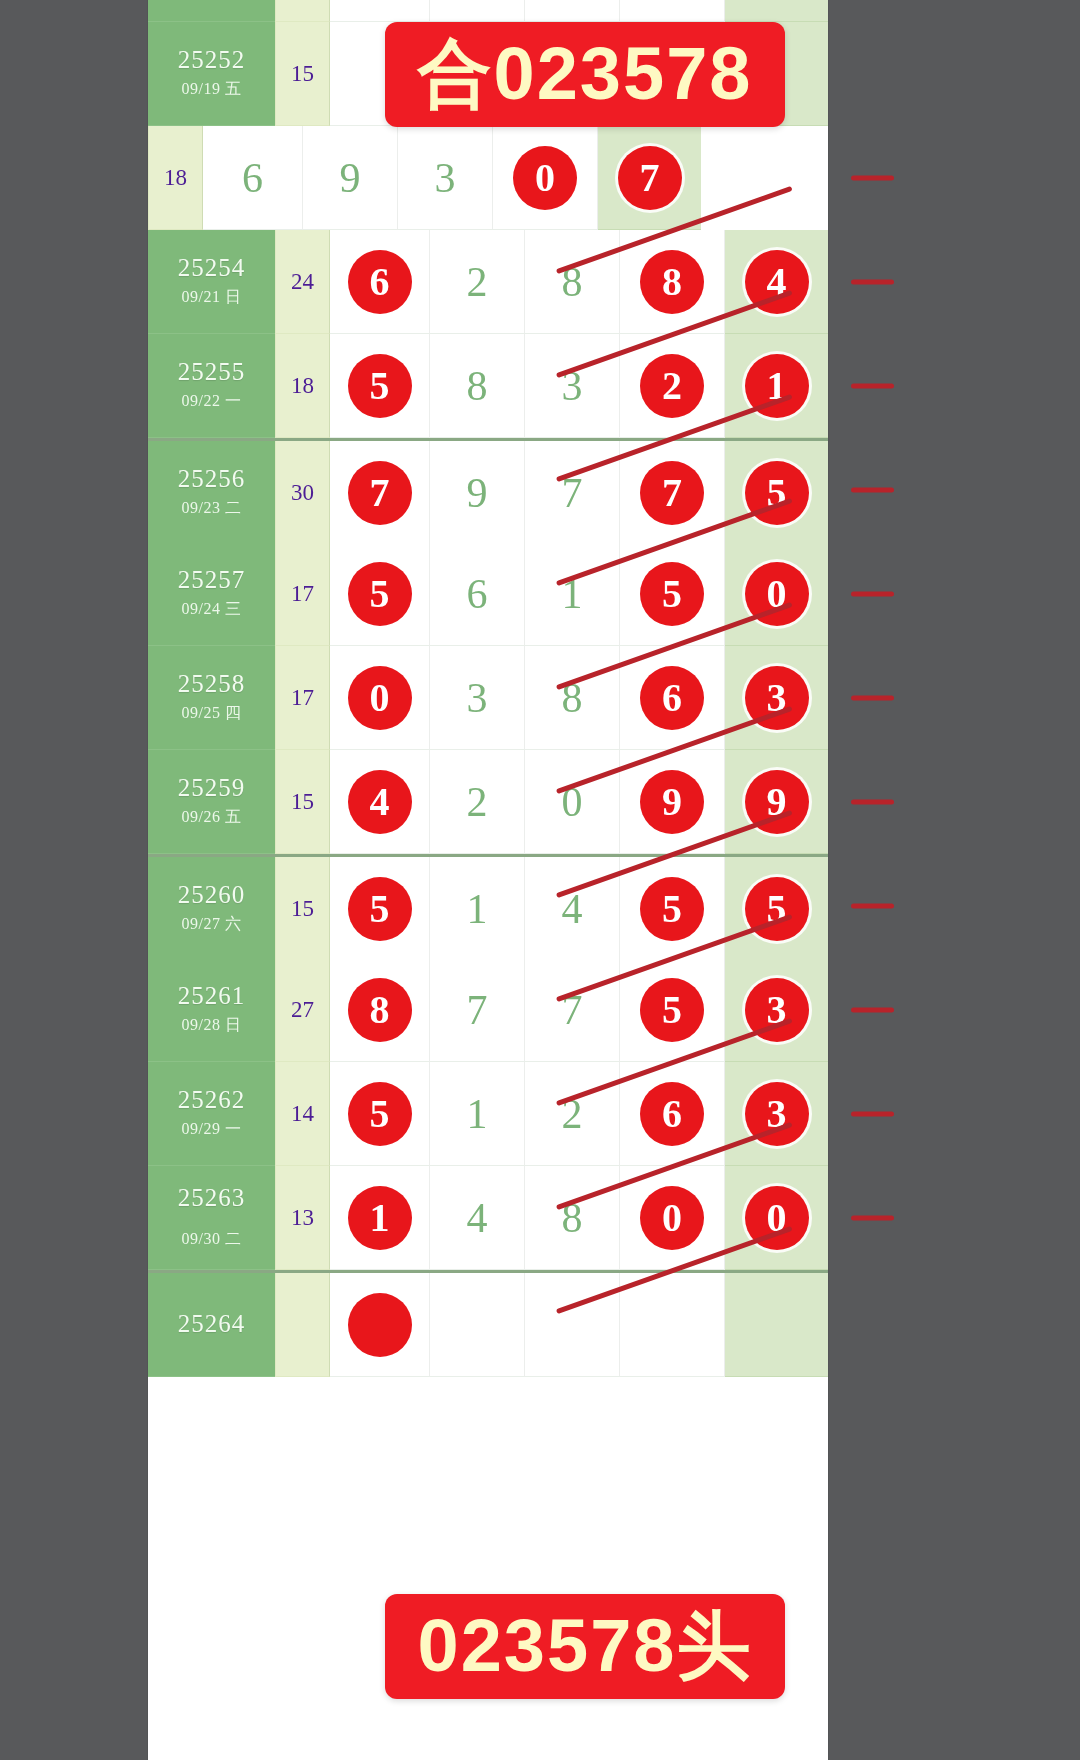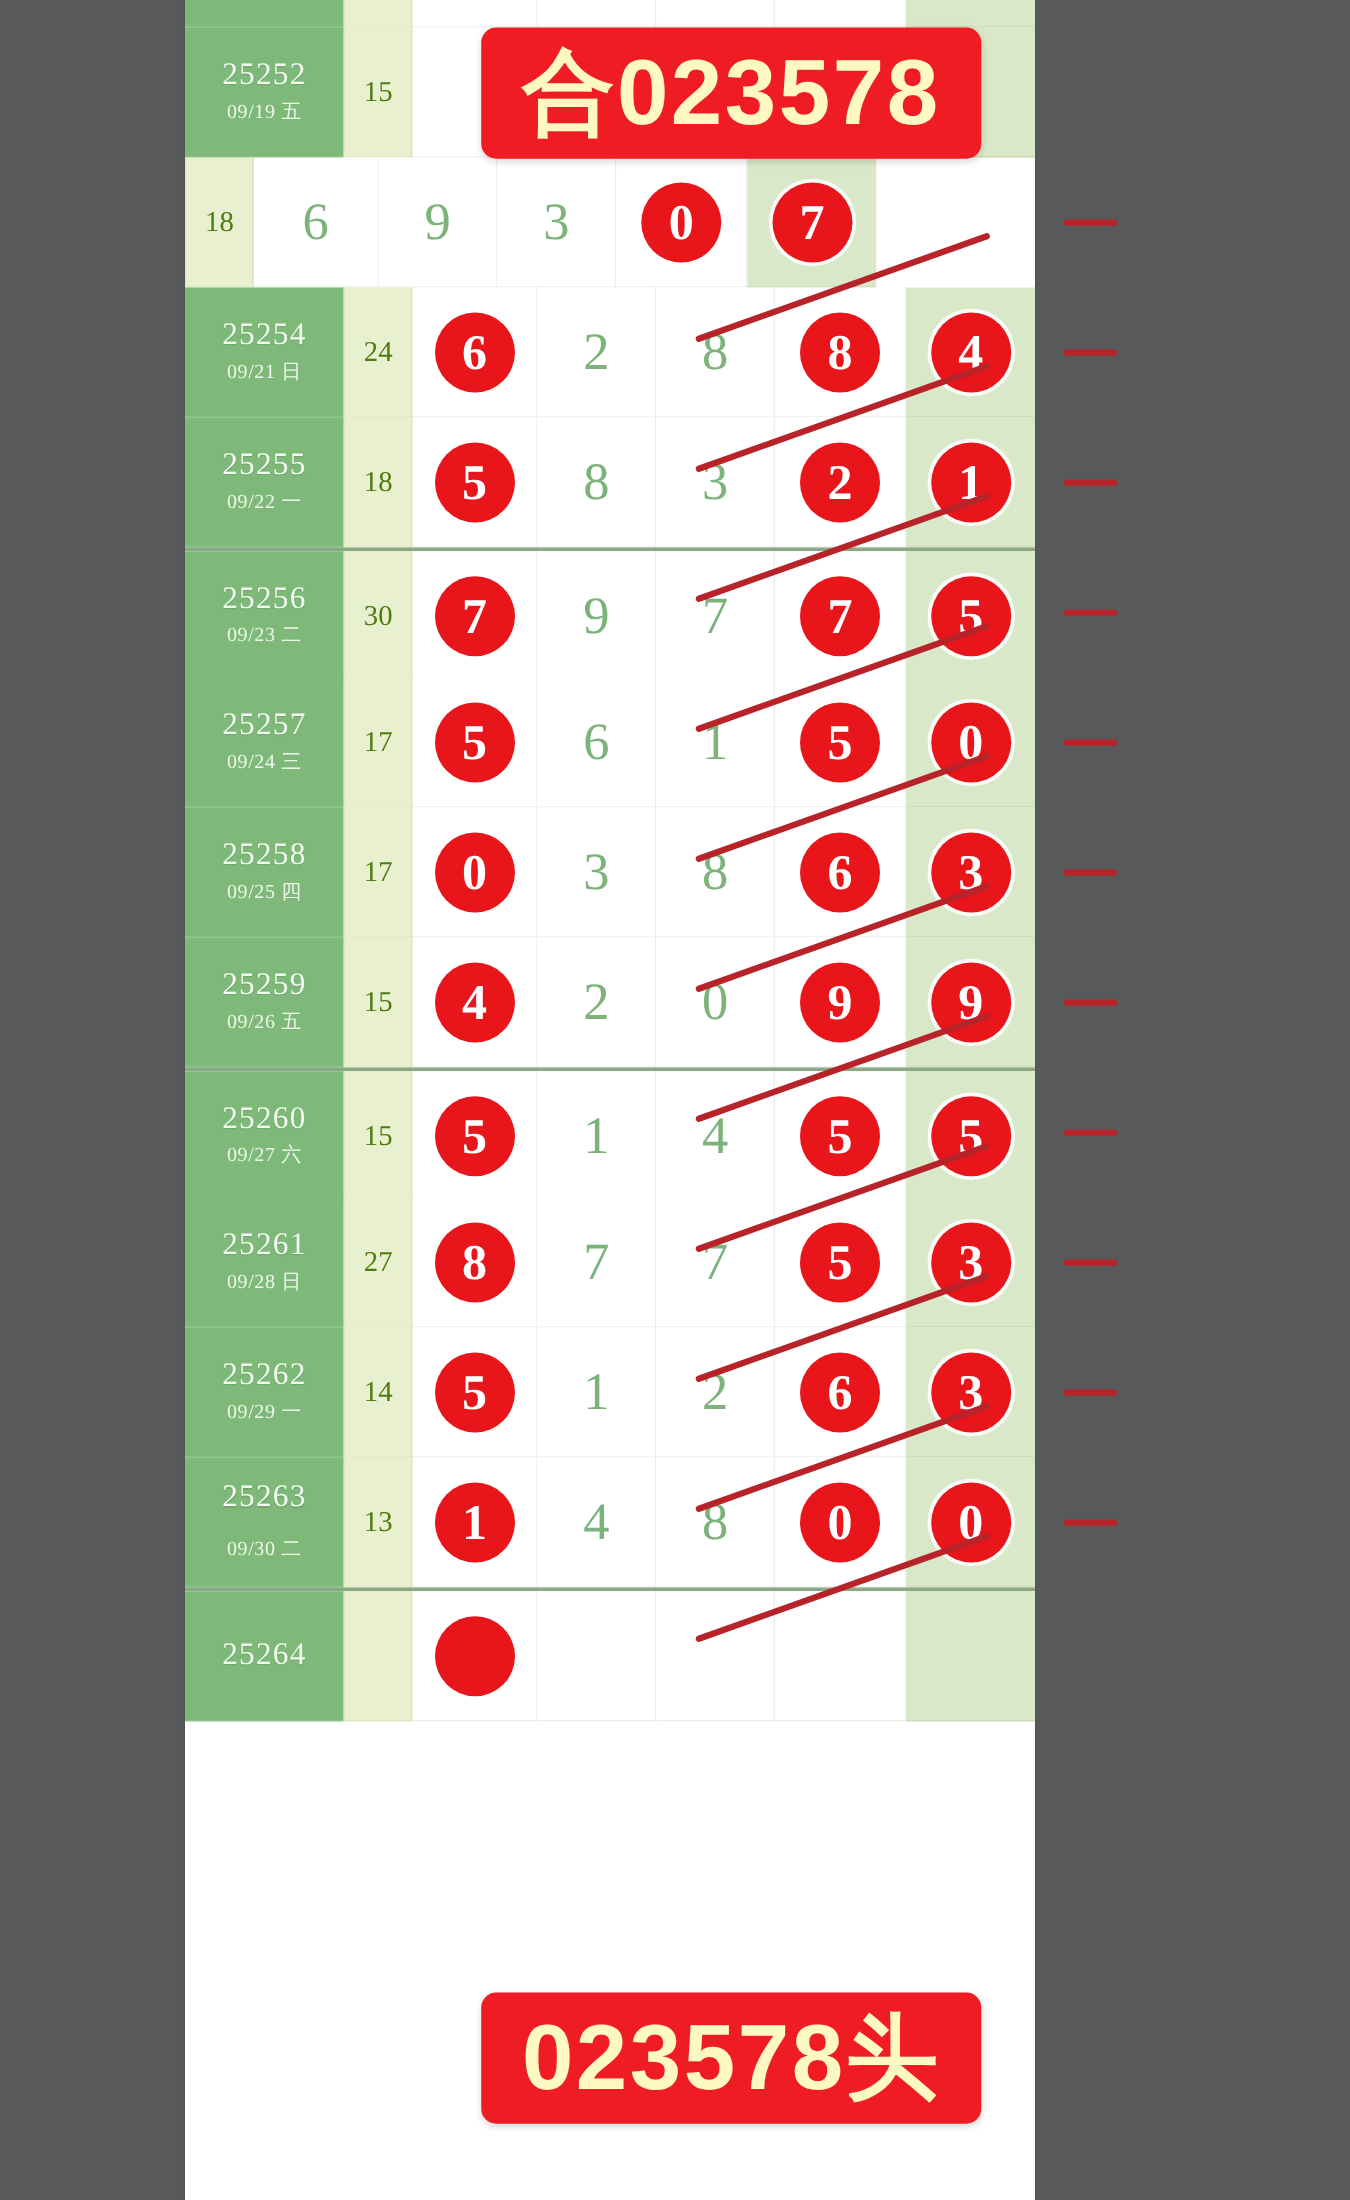--- a/index.html
+++ b/index.html
@@ -22,21 +22,21 @@
   .row{position:absolute;left:0;width:680px;display:flex;}
   .cell{position:relative;box-sizing:border-box;}
 
   .c-id{width:127px;background:#7fb97a;color:#f2fbf0;
         display:flex;flex-direction:column;align-items:center;justify-content:center;
         border-bottom:1px solid #8cc187;}
   .c-id .issue{font-size:25px;letter-spacing:1px;line-height:1.05;
         text-shadow:0 1px 1px rgba(0,0,0,.12);}
   .c-id .date{font-size:16px;margin-top:6px;letter-spacing:.5px;opacity:.95;}
 
-  .c-sum{width:55px;background:#e8f0cf;color:#4d7c0f;
+  .c-sum{width:55px;background:#e8f0cf;color:#4c1d95;
         display:flex;align-items:center;justify-content:center;
         font-size:23px;border-bottom:1px solid #dfe9c2;
         border-left:1px solid #dfe9c2;border-right:1px solid #cfdcb4;}
 
   .c-d{background:#ffffff;display:flex;align-items:center;justify-content:center;
        border-bottom:1px solid #e9efe9;border-right:1px solid #eceeec;}
   .c-d1{width:100px;}
   .c-d2{width:95px;}
   .c-d3{width:95px;}
   .c-d4{width:105px;}

